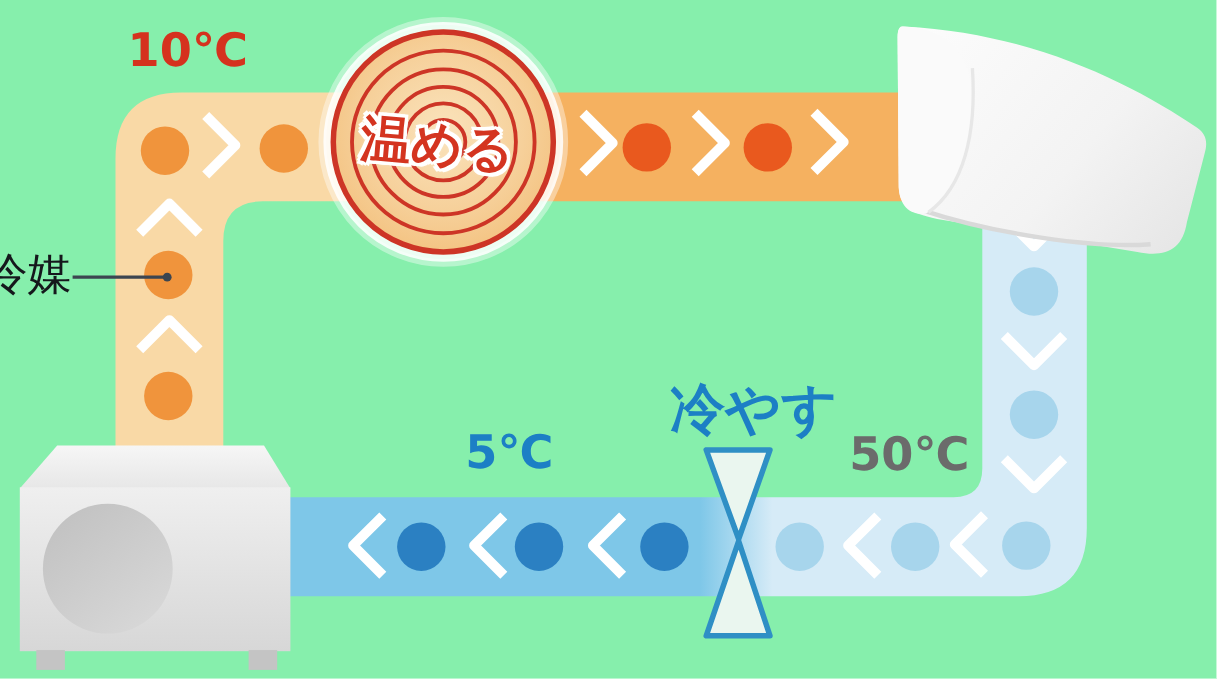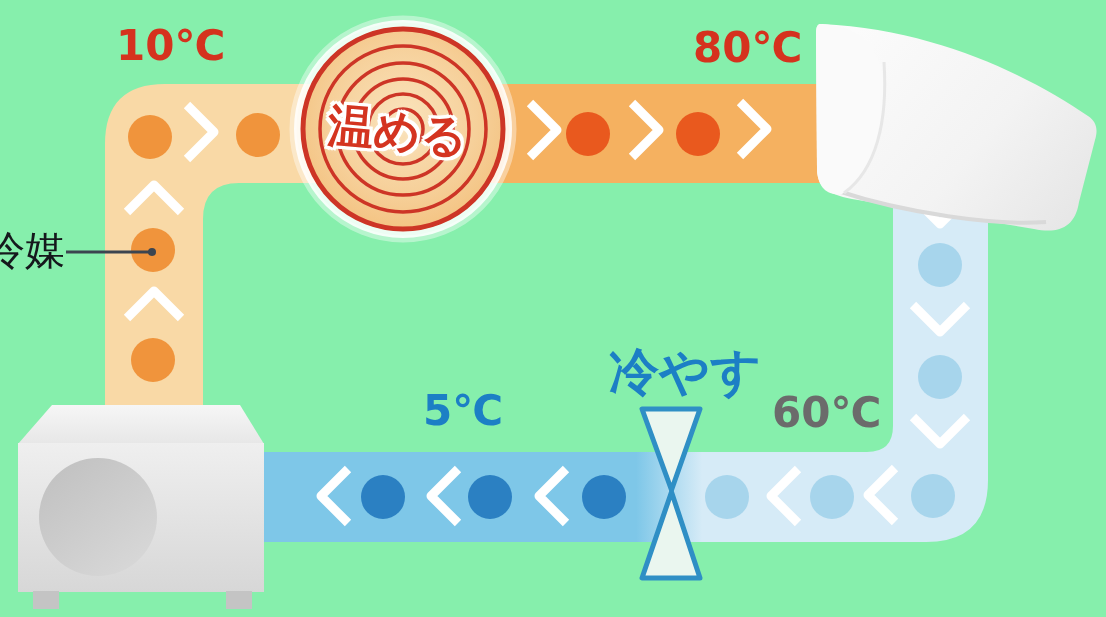--- a/index.html
+++ b/index.html
@@ -149,19 +149,18 @@
       <path d="M 884 62 C 888 122 876 170 844 193" fill="none" stroke="#e7e7e7" stroke-width="3"></path>
     </g>
 
     <g>
       <line x1="66" y1="252" x2="152" y2="252" stroke="#3c4550" stroke-width="3"></line>
       <circle cx="152" cy="252" r="4" fill="#3c4550"></circle>
     </g>
   </svg>
 
   <div class="label t-red" style="left:116px;top:25px;">10℃</div>
-  <div class="label t-red" style="left:693px;top:27px;">80℃</div>
   <div class="label t-warm" style="left:398px;top:131px;">温める</div>
   <div class="label t-action" style="left:609px;top:347px;">冷やす</div>
   <div class="label t-blue" style="left:423px;top:390px;">5℃</div>
-  <div class="label t-gray" style="left:772px;top:392px;">60℃</div>
+  <div class="label t-gray" style="left:772px;top:392px;">50℃</div>
   <div class="label t-refrigerant" style="left:-15px;top:230px;">冷媒</div>
 </div>
 
 </body></html>

